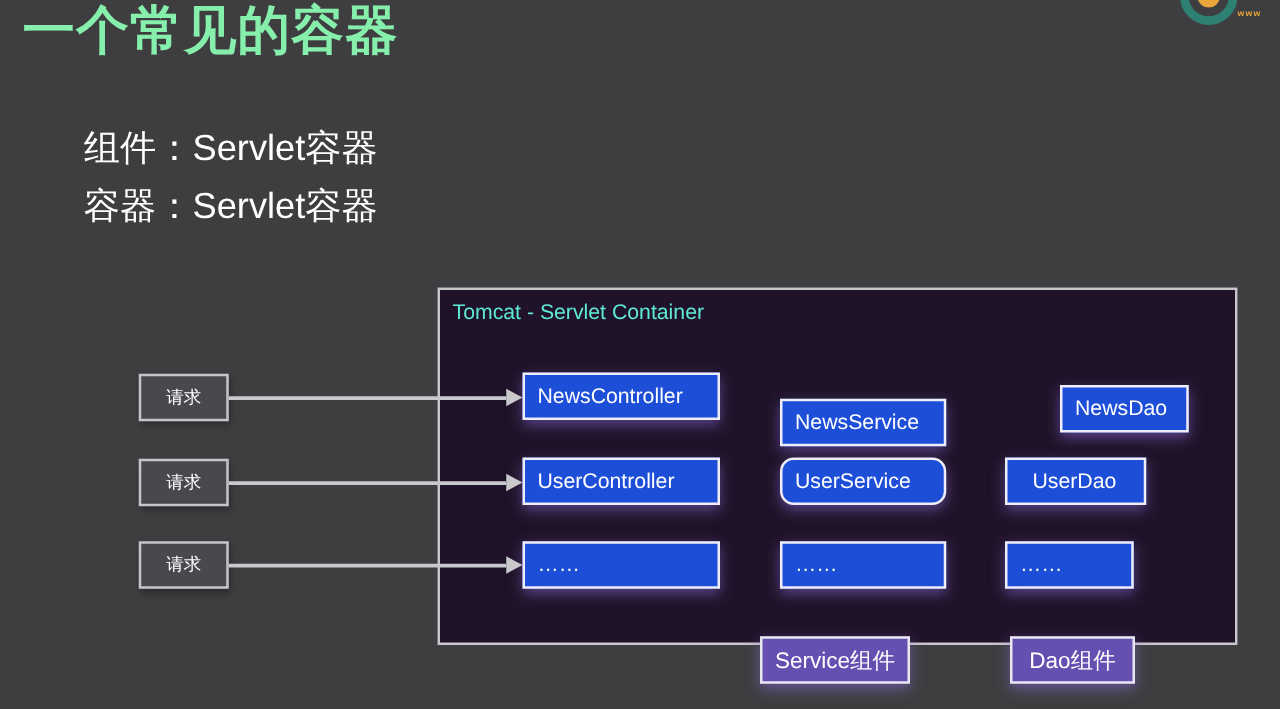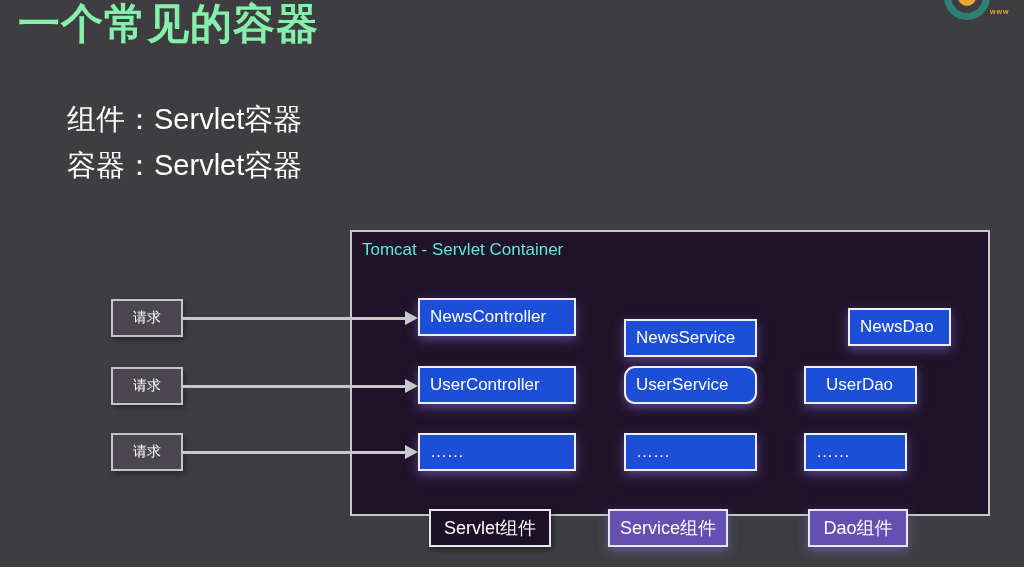--- a/index.html
+++ b/index.html
@@ -123,17 +123,16 @@
   <div class="comp" style="left:804px;top:308px;width:89px;margin-left:44px;">NewsDao</div>
 
   <div class="comp" style="left:418px;top:366px;width:144px;">UserController</div>
   <div class="comp" style="left:624px;top:366px;width:119px;border-radius:11px;">UserService</div>
   <div class="comp" style="left:804px;top:366px;width:89px;padding-left:20px;">UserDao</div>
 
   <div class="comp" style="left:418px;top:433px;width:144px;">……</div>
   <div class="comp" style="left:624px;top:433px;width:119px;">……</div>
   <div class="comp" style="left:804px;top:433px;width:89px;">……</div>
 
-  <div class="footer-label footer-dark" style="left:429px;width:118px;">Servlet组件</div>
   <div class="footer-label footer-purple" style="left:608px;width:116px;">Service组件</div>
   <div class="footer-label footer-purple" style="left:808px;width:96px;">Dao组件</div>
 
 </div>
 
 </body></html>

